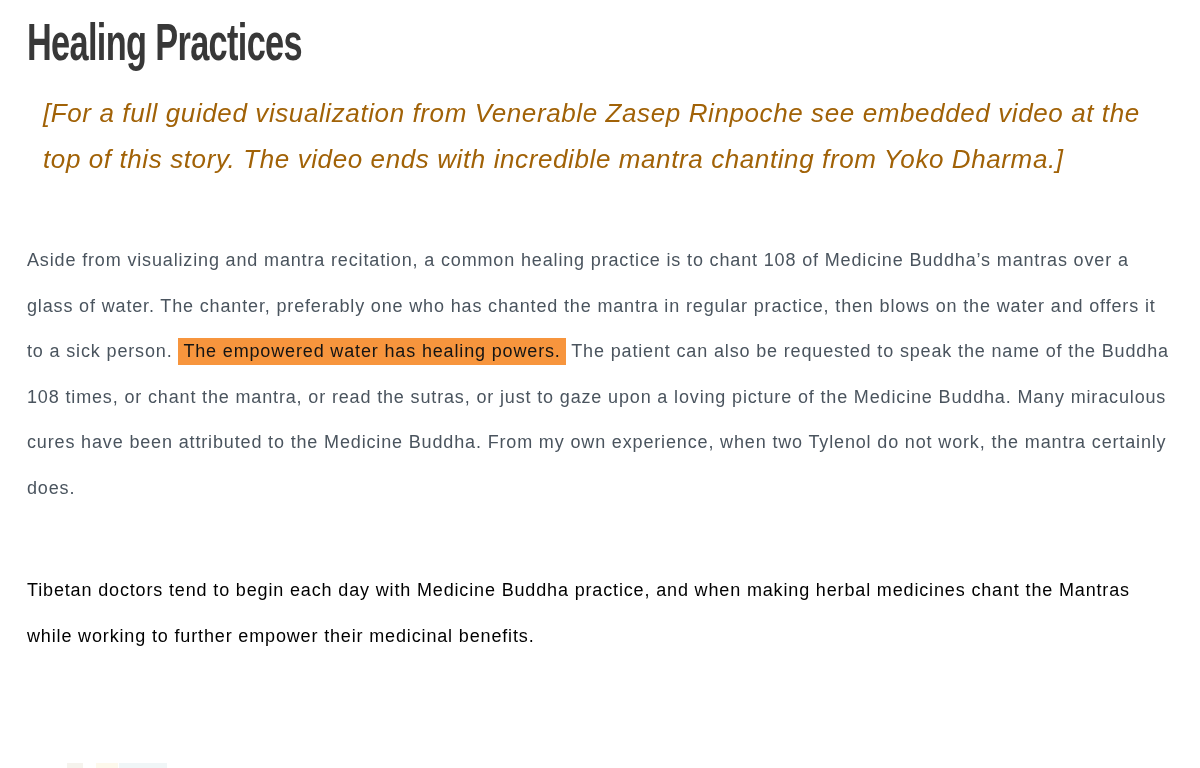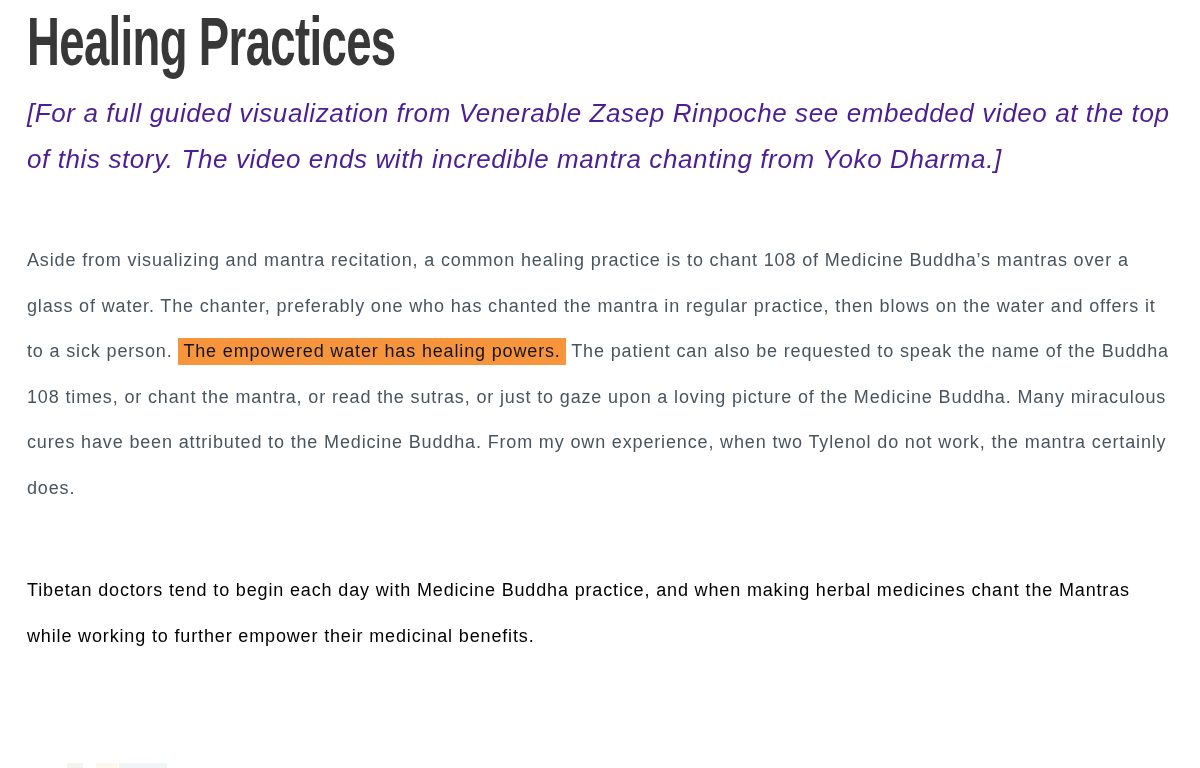--- a/index.html
+++ b/index.html
@@ -14,39 +14,39 @@
   .content {
     position: relative;
     box-sizing: border-box;
     width: 1200px;
     height: 768px;
     padding: 4px 30px 0 27px;
   }
   h1.page-title {
     margin: 0 0 10px 0;
     padding: 0;
-    font-size: 69px;
+    font-size: 52px;
     line-height: 76px;
     font-weight: bold;
     color: #383838;
     white-space: nowrap;
   }
   h1.page-title .condense {
     display: inline-block;
     transform: scaleX(0.66);
     transform-origin: left center;
     letter-spacing: -1px;
   }
   p.intro-note {
-    margin: 0 0 56px 0;
+    margin: 0 0 56px 16px;
     font-style: italic;
     font-size: 26px;
     line-height: 46px;
     letter-spacing: 0.6px;
-    color: #4c1d95;
+    color: #a16207;
   }
   p.body-para {
     margin: 0 0 57px 0;
     font-size: 18px;
     line-height: 45.5px;
     letter-spacing: 0.85px;
     color: #4a545e;
   }
   p.body-para:last-of-type {
     margin-bottom: 0;

